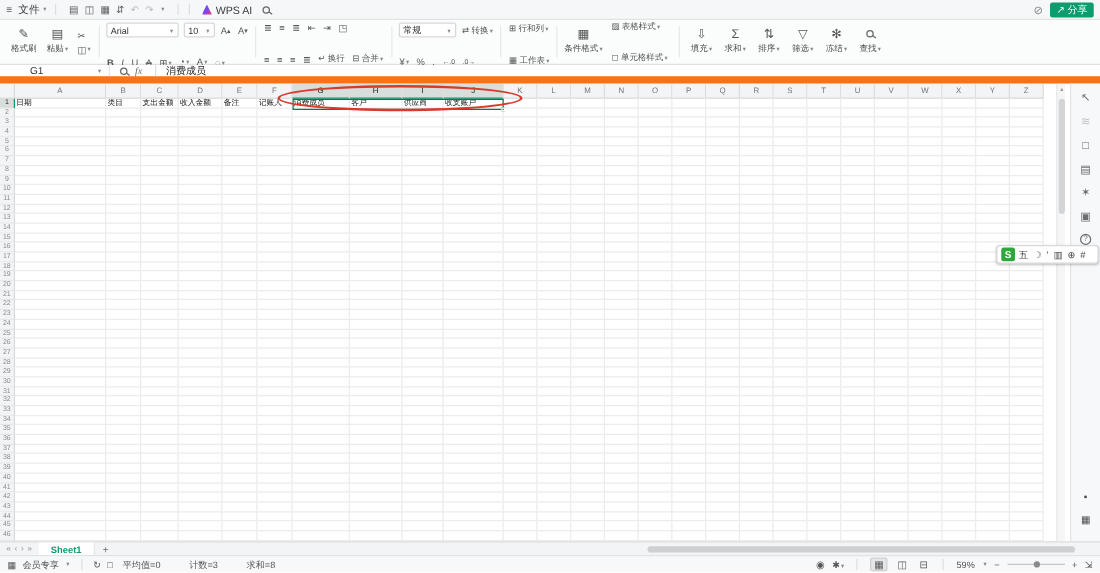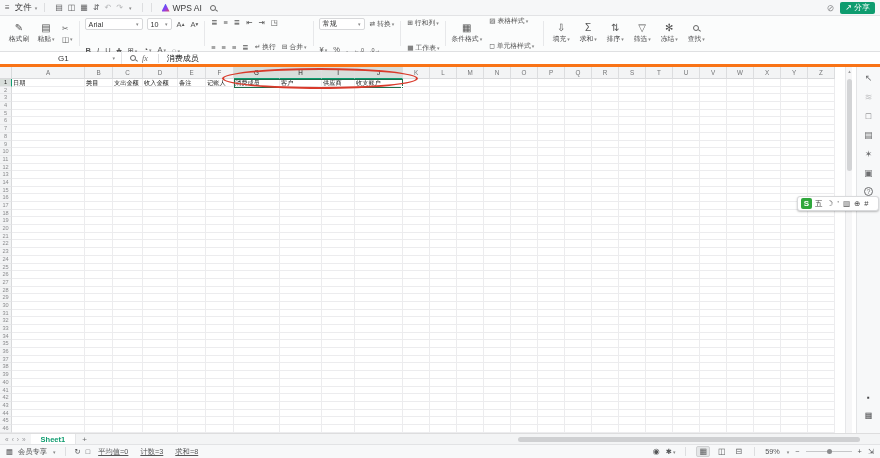--- a/index.html
+++ b/index.html
@@ -35,21 +35,21 @@
   .mbtn{ display:inline-flex; align-items:center; font-size:7.5px; color:#555; padding:0 1px; }
   .rrow{ display:flex; align-items:center; gap:4px; }
   .selbox{ border:1px solid #d7d8da; background:#fff; border-radius:2px; height:12px; display:inline-flex; align-items:center; justify-content:space-between; font-size:7.2px; padding:0 3px; color:#333; }
   .w56{ width:58px; } .w24{ width:25px; } .w46{ width:46px; }
   .bold{ font-weight:bold; } .ital{ font-style:italic; } .unde{ text-decoration:underline; } .strik{ text-decoration:line-through; }
   .clrA{ border-bottom:2px solid #f3c21a; } .clrF{ border-bottom:2px solid #d23a2a; }
   .tinytxt{ font-size:5.5px; }
   .ribbon .label7{ font-size:6.8px; }
 
   
-  .fbar{ position:absolute; top:52px; left:0; right:0; height:15px; border-bottom:3px solid #f97316; display:flex; align-items:center; font-size:8px; color:#333; background:#fff;padding-left:34px; }
+  .fbar{ position:absolute; top:52px; left:0; right:0; height:15px; border-bottom:6px solid #f97316; display:flex; align-items:center; font-size:8px; color:#333; background:#fff; }
   .namebox{ width:88px; height:100%; border-right:1px solid #e4e5e7; display:flex; align-items:center; justify-content:space-between; padding:0 6px 0 24px; }
   .fx{ font-style:italic; font-family:"Liberation Serif",serif; color:#666; margin:0 6px; }
   .fval{ margin-left:4px; color:#222; }
 
   
   .grid{ position:absolute; top:67px; left:0; width:880px; height:366px; background:#fff; overflow:hidden; }
   .chrow{ display:flex; height:12px; }
   .corner{ width:12px; background:#f3f4f5; border-right:1px solid #d9dadc; border-bottom:1px solid #d9dadc; }
   .colh{ background:#f3f4f5; border-right:1px solid #dcdddf; border-bottom:1px solid #d9dadc; font-size:6.3px; color:#737476; text-align:center; line-height:11px; flex:none; }
   .colh.sel{ background:#d8dedb; color:#222; border-bottom:1.5px solid #0e9c6f; }
@@ -81,21 +81,21 @@
   .tabbar{ position:absolute; top:433px; left:0; right:0; height:11px; background:#f3f4f5; border-top:1px solid #ddddde; display:flex; align-items:center; font-size:7.5px; }
   .tnav{ display:flex; gap:3px; color:#96979a; font-size:6.5px; padding:0 5px; }
   .stab{ background:#fff; color:#0e9c6f; font-weight:bold; padding:0 10px; height:100%; display:flex; align-items:center; border-right:1px solid #e4e5e7; }
   .addsheet{ color:#6a6b6d; padding:0 6px; font-size:8px; }
   .hscroll{ position:absolute; left:350px; right:10px; top:3px; height:5px; }
   .hthumb{ position:absolute; left:168px; width:342px; top:0; height:5px; background:#cfd0d2; border-radius:3px; }
 
   
   .statusbar{ position:absolute; top:444px; left:0; right:0; height:14px; background:#f7f8f9; border-top:1px solid #e2e3e5; display:flex; align-items:center; font-size:7.3px; color:#545557; padding:0 6px; }
   .sgrp{ display:flex; align-items:center; gap:5px; }
-  .stats{ display:flex; gap:12px; margin-left:8px;text-decoration:underline; }
+  .stats{ display:flex; gap:23px; margin-left:8px; }
   .sright{ margin-left:auto; display:flex; align-items:center; gap:6px; }
   .viewbox{ font-size:8px; color:#5a5b5d; padding:0 2px; }
   .viewbox.on{ background:#e4e6e7; border:1px solid #cfd0d2; border-radius:2px; }
   .ztrack{ width:46px; height:1px; background:#c6c7c9; position:relative; }
   .zknob{ position:absolute; left:21px; top:-2.5px; width:5px; height:5px; border-radius:50%; background:#8a8b8d; }
   .eye{ font-size:8px; }
 </style>
 </head>
 <body>
 

